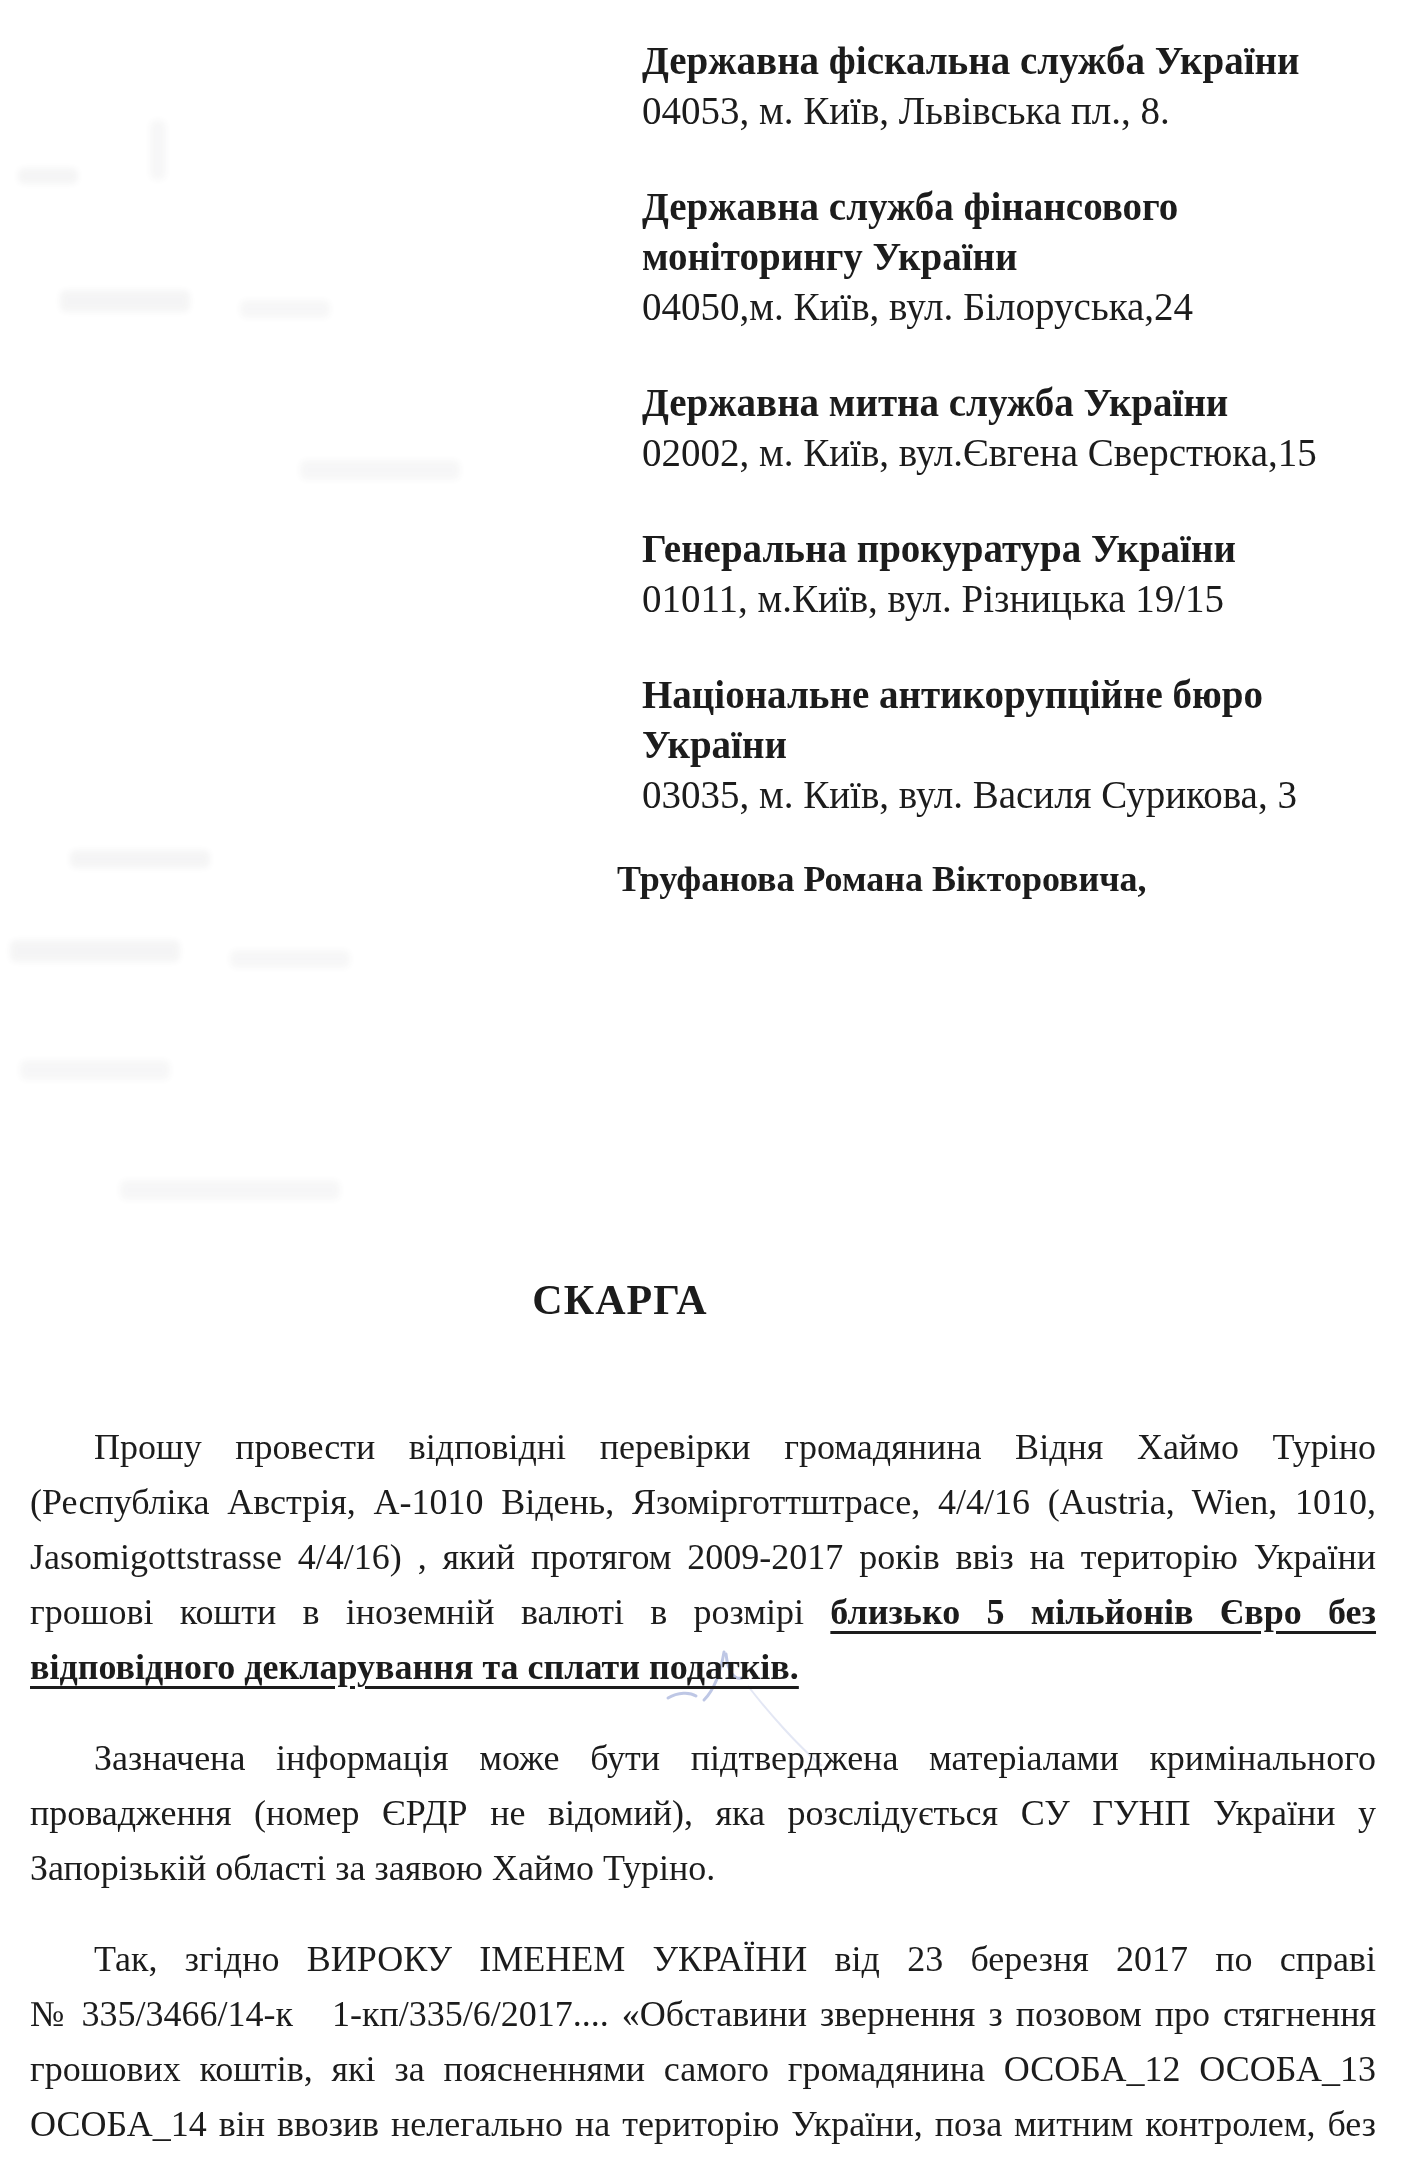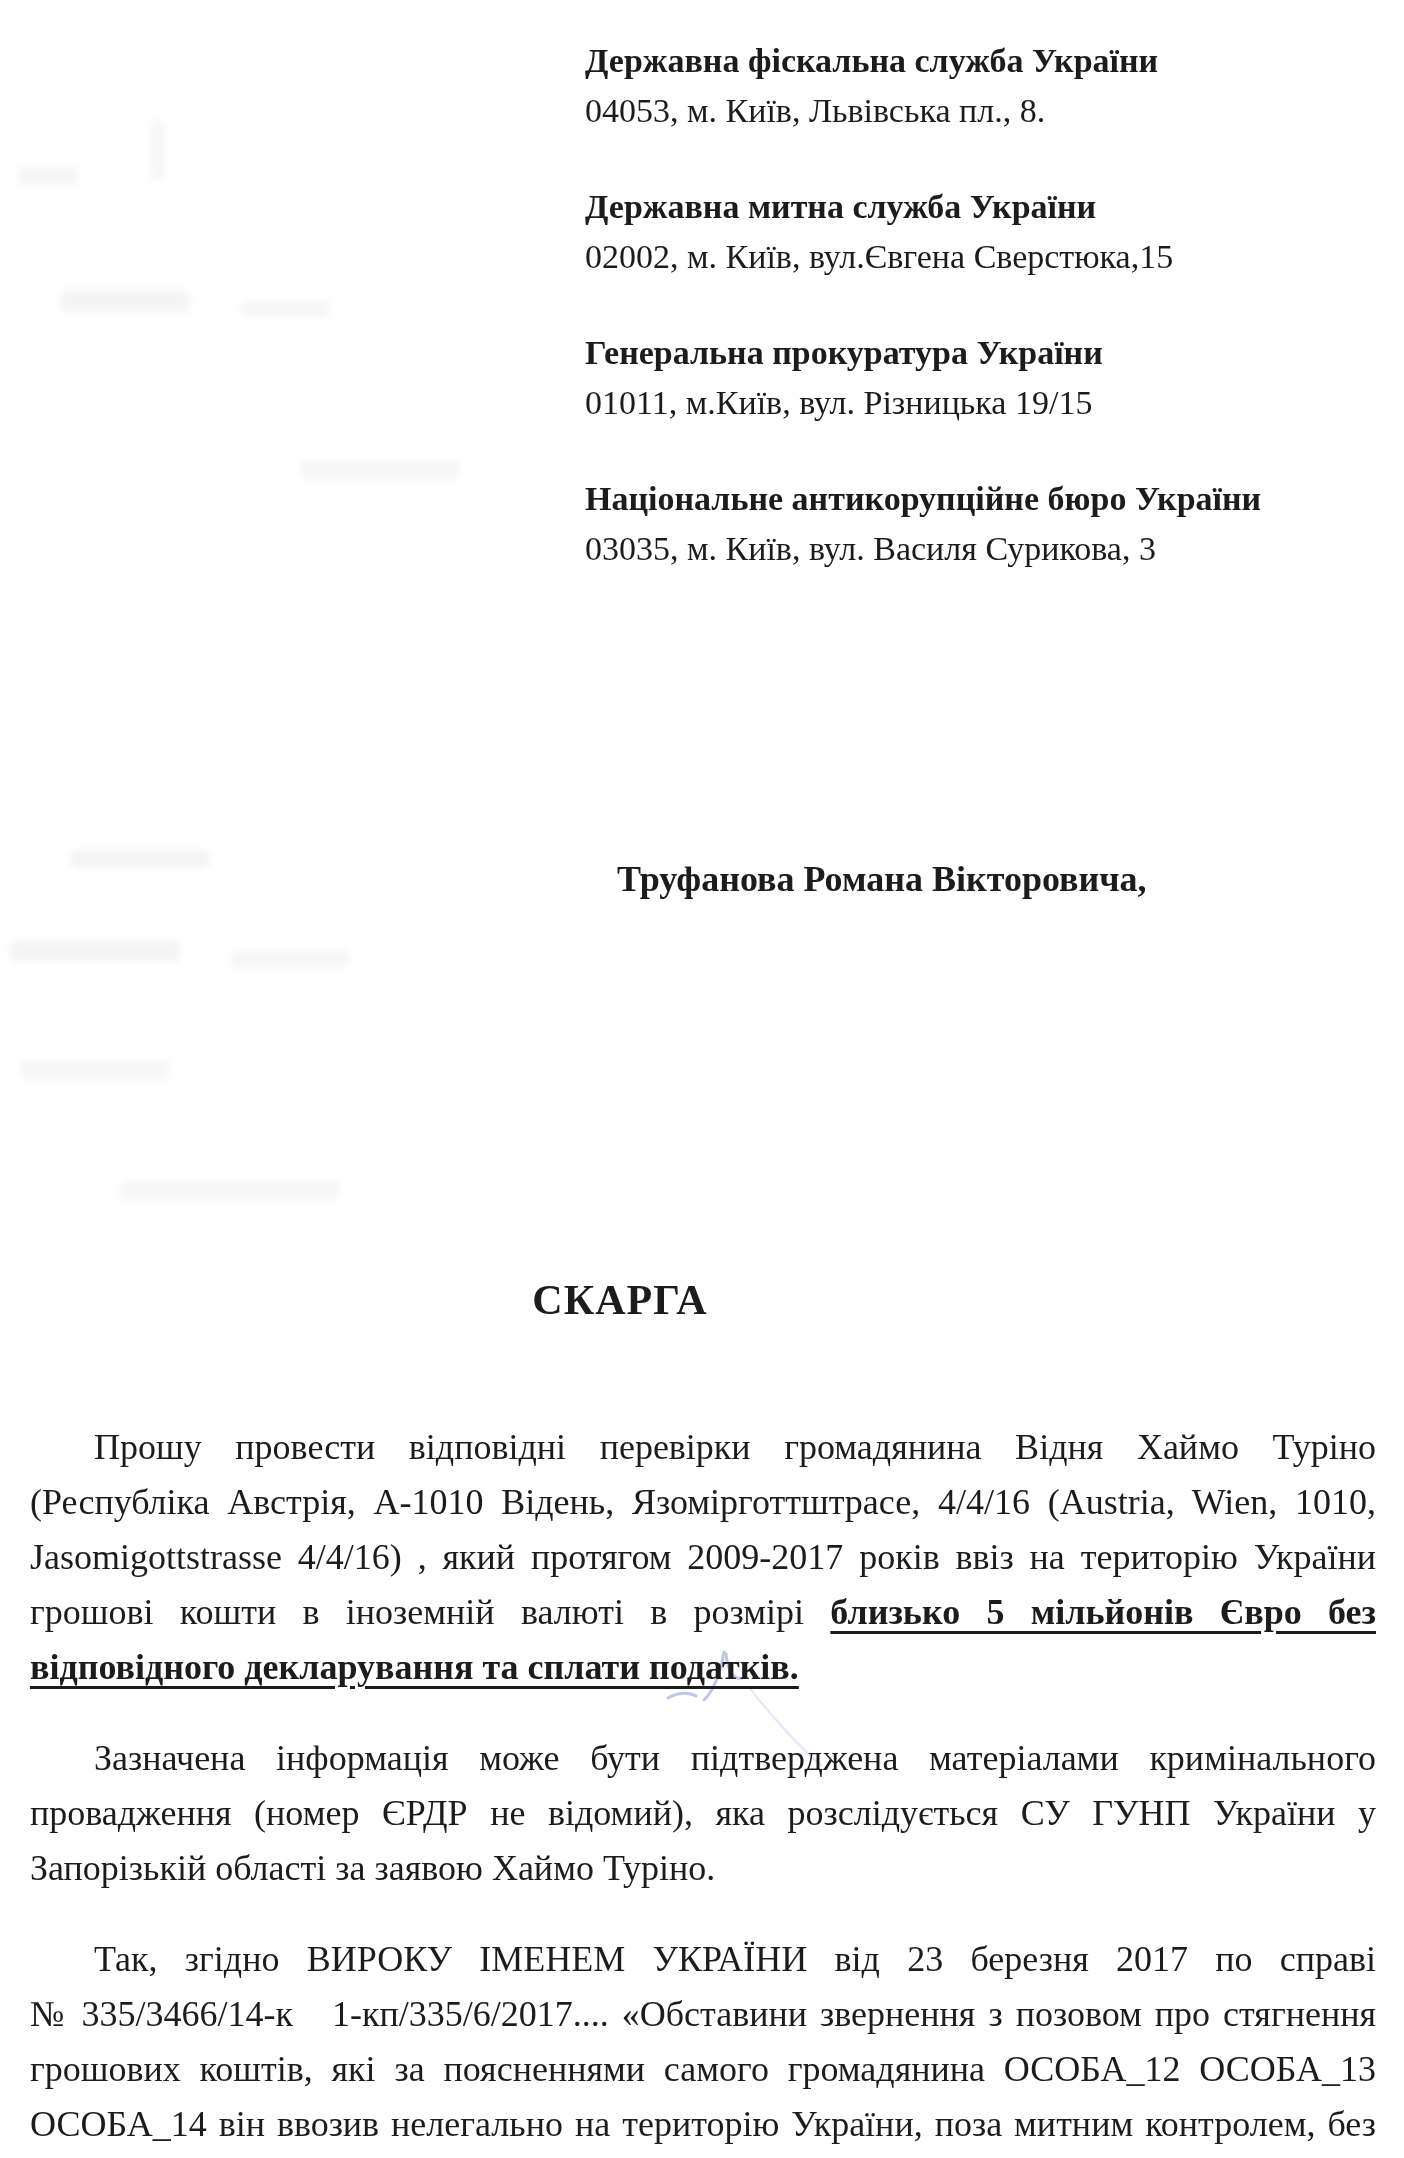--- a/index.html
+++ b/index.html
@@ -9,22 +9,22 @@
     position: relative;
     overflow: hidden;
     font-family: "Liberation Serif", "DejaVu Serif", serif;
     color: #1c1c1c;
   }
   .page { position: absolute; inset: 0; }
 
   
   .addressees {
     position: absolute;
-    left: 585px; top: 36px; width: 690px;
-    font-size: 34px; line-height: 50px;
+    left: 642px; top: 36px; width: 690px;
+    font-size: 39px; line-height: 50px;
   }
   .addressee { margin: 0 0 46px 0; }
   .addressee .name { font-weight: bold; }
   .addressee .addr { white-space: nowrap; }
 
   .complainant {
     position: absolute;
     left: 617px; top: 858px;
     font-size: 36px; font-weight: bold;
     white-space: nowrap;
@@ -86,20 +86,24 @@
   <div class="artifact" style="left:230px; top:950px;  width:120px; height:18px; opacity:.04;"></div>
   <div class="artifact" style="left:20px;  top:1060px; width:150px; height:20px; opacity:.04;"></div>
   <div class="artifact" style="left:120px; top:1180px; width:220px; height:20px; opacity:.04;"></div>
 
   <div class="addressees">
     <div class="addressee">
       <div class="name">Державна фіскальна служба України</div>
       <div class="addr">04053, м. Київ, Львівська пл., 8.</div>
     </div>
     <div class="addressee">
+      <div class="name">Державна служба фінансового моніторингу України</div>
+      <div class="addr">04050,м. Київ, вул. Білоруська,24</div>
+    </div>
+    <div class="addressee">
       <div class="name">Державна митна служба України</div>
       <div class="addr">02002, м. Київ, вул.Євгена Сверстюка,15</div>
     </div>
     <div class="addressee">
       <div class="name">Генеральна прокуратура України</div>
       <div class="addr">01011, м.Київ, вул. Різницька 19/15</div>
     </div>
     <div class="addressee">
       <div class="name">Національне антикорупційне бюро України</div>
       <div class="addr">03035, м. Київ, вул. Василя Сурикова, 3</div>

